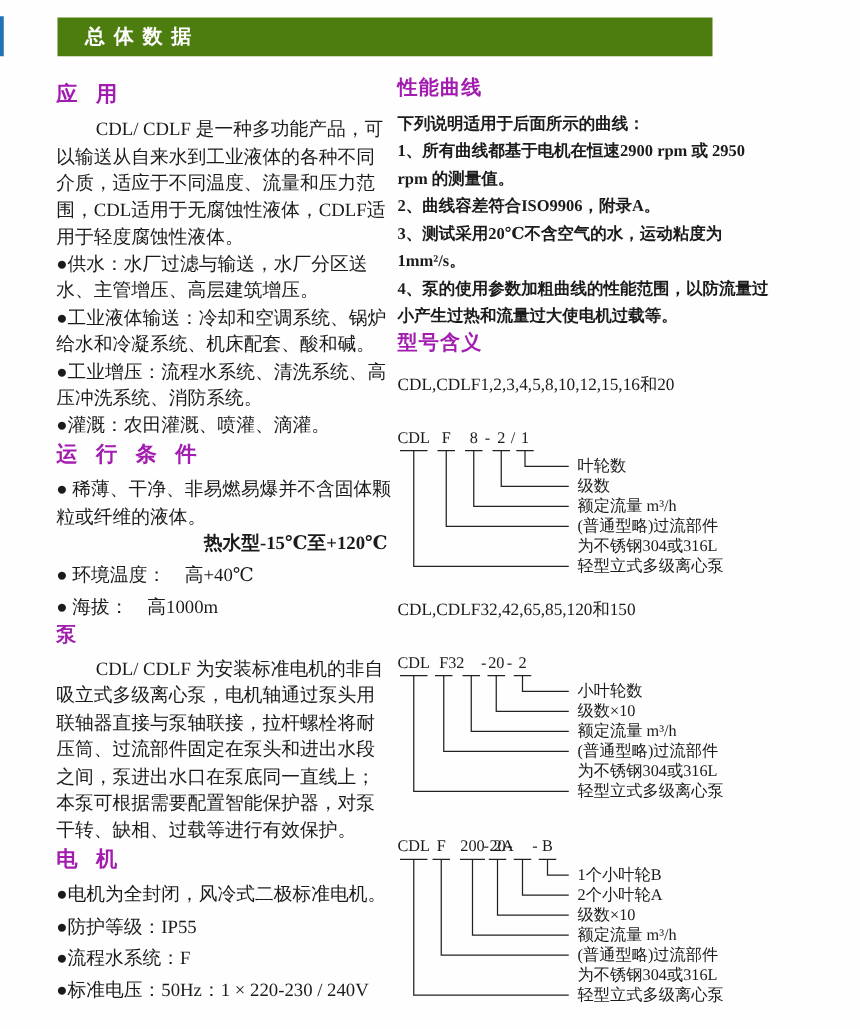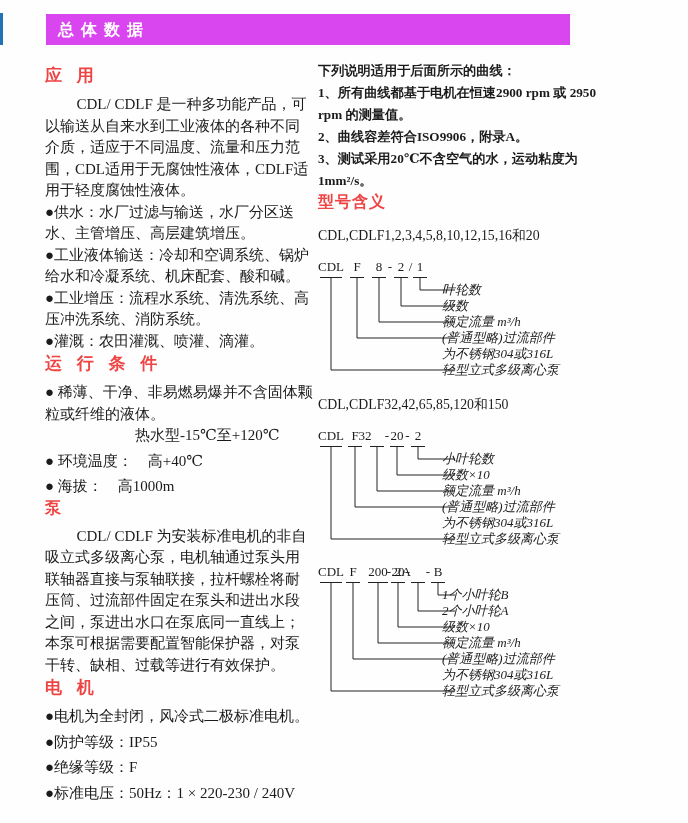--- a/index.html
+++ b/index.html
@@ -4,59 +4,59 @@
 <style>
   html,body { margin:0; padding:0; background:#ffffff; }
   .page {
     position:relative; width:688px; height:823px; background:#fefefe;
     font-family:"Liberation Serif","DejaVu Serif",serif;
     color:#1b1b1b; overflow:hidden;
   }
   
   .titlebar {
     position:absolute; left:46px; top:14px; width:524px; height:31px;
-    background:#d946ef; color:#ffffff; box-sizing:border-box;
+    background:#4d7c0f; color:#ffffff; box-sizing:border-box;
     font-family:"Liberation Sans","DejaVu Sans",sans-serif;
     font-weight:bold; font-size:16px; letter-spacing:7px;
-    line-height:31px; padding-left:12px;
+    line-height:31px; padding-left:22px;
   }
   .edge-strip { position:absolute; left:0; top:13px; width:3px; height:32px; background:#2173b6; }
 
   
   .col-left  { position:absolute; left:45px;  top:64px; width:268px; }
   .col-right { position:absolute; left:318px; top:60px; width:302px; }
 
   h2.sec {
     font-family:"Liberation Sans","DejaVu Sans",sans-serif;
-    font-size:17px; font-weight:bold; color:#ef4444;
+    font-size:17px; font-weight:bold; color:#a21caf;
     margin:0 0 7px 0; letter-spacing:5px;
   }
   h2.sec.tight { letter-spacing:1px; font-size:16px; }
 
   p { margin:0; font-size:15px; line-height:21.5px; }
   .indent { text-indent:2.1em; }
   .mt4  { margin-top:4px; }
   .mt24 { margin-top:22px; }
   .mt28 { margin-top:26px; }
-  .ind86  { margin-left:90px; }
+  .ind86  { margin-left:118px;font-weight:bold; }
 
   
   .note { font-size:13.2px; line-height:22px;font-weight:bold; }
 
   
   .series { font-size:13.8px; line-height:20px; margin-top:13px; }
-  .mdiagram { position:relative; margin-top:12px; }
+  .mdiagram { position:relative; margin-top:23px; }
   .mdiagram .dsvg { position:absolute; left:0; top:0; }
   .cp {
     position:absolute; top:0; transform:translateX(-50%);
     font-size:13px; line-height:17px; white-space:nowrap;
   }
   .dlabel {
-    position:absolute; left:124px; height:16px; line-height:16px;
-    font-size:13px; white-space:nowrap;font-style:italic;
+    position:absolute; left:144px; height:16px; line-height:16px;
+    font-size:13px; white-space:nowrap;
   }
   .d1 { height:124px; }
   .d2 { height:124px; }
   .d3 { height:140px; }
 </style>
 </head>
 <body>
 
 <div class="page">
 
@@ -79,31 +79,33 @@
     <p class="ind86">热水型-15℃至+120℃</p>
     <p class="mt4">● 环境温度：　高+40℃</p>
     <p class="mt4">● 海拔：　高1000m</p>
 
     <h2 class="sec mt28 tight">泵</h2>
     <p class="indent">CDL/ CDLF 为安装标准电机的非自吸立式多级离心泵，电机轴通过泵头用联轴器直接与泵轴联接，拉杆螺栓将耐压筒、过流部件固定在泵头和进出水段之间，泵进出水口在泵底同一直线上；本泵可根据需要配置智能保护器，对泵干转、缺相、过载等进行有效保护。</p>
 
     <h2 class="sec mt28">电 机</h2>
     <p>●电机为全封闭，风冷式二极标准电机。</p>
     <p class="mt4">●防护等级：IP55</p>
-    <p class="mt4">●绝缘等级：F</p>
+    <p class="mt4">●流程水系统：F</p>
     <p class="mt4"><span>●标准电压：50Hz：</span><span>1 × 220-230 / 240V</span></p>
 
   </div>
 
   <div class="col-right">
 
+    <h2 class="sec tight">性能曲线</h2>
     <p class="note">下列说明适用于后面所示的曲线：</p>
     <p class="note">1、所有曲线都基于电机在恒速2900 rpm 或 2950 rpm 的测量值。</p>
     <p class="note">2、曲线容差符合ISO9906，附录A。</p>
     <p class="note">3、测试采用20℃不含空气的水，运动粘度为1mm²/s。</p>
+    <p class="note">4、泵的使用参数加粗曲线的性能范围，以防流量过小产生过热和流量过大使电机过载等。</p>
 
     <h2 class="sec tight mt24">型号含义</h2>
 
     <p class="series">CDL,CDLF1,2,3,4,5,8,10,12,15,16和20</p>
     <div class="mdiagram d1">
       <svg class="dsvg" width="302" height="124" viewBox="0 0 302 124">
         <g stroke="#222" stroke-width="1" fill="none">
           <path d="M2 19.5 H24 M32 19.5 H46 M54 19.5 H68 M76 19.5 H90 M95 19.5 H109"></path>
           <path d="M102 19.5 V32 H137"></path>
           <path d="M83 19.5 V48 H137"></path>

